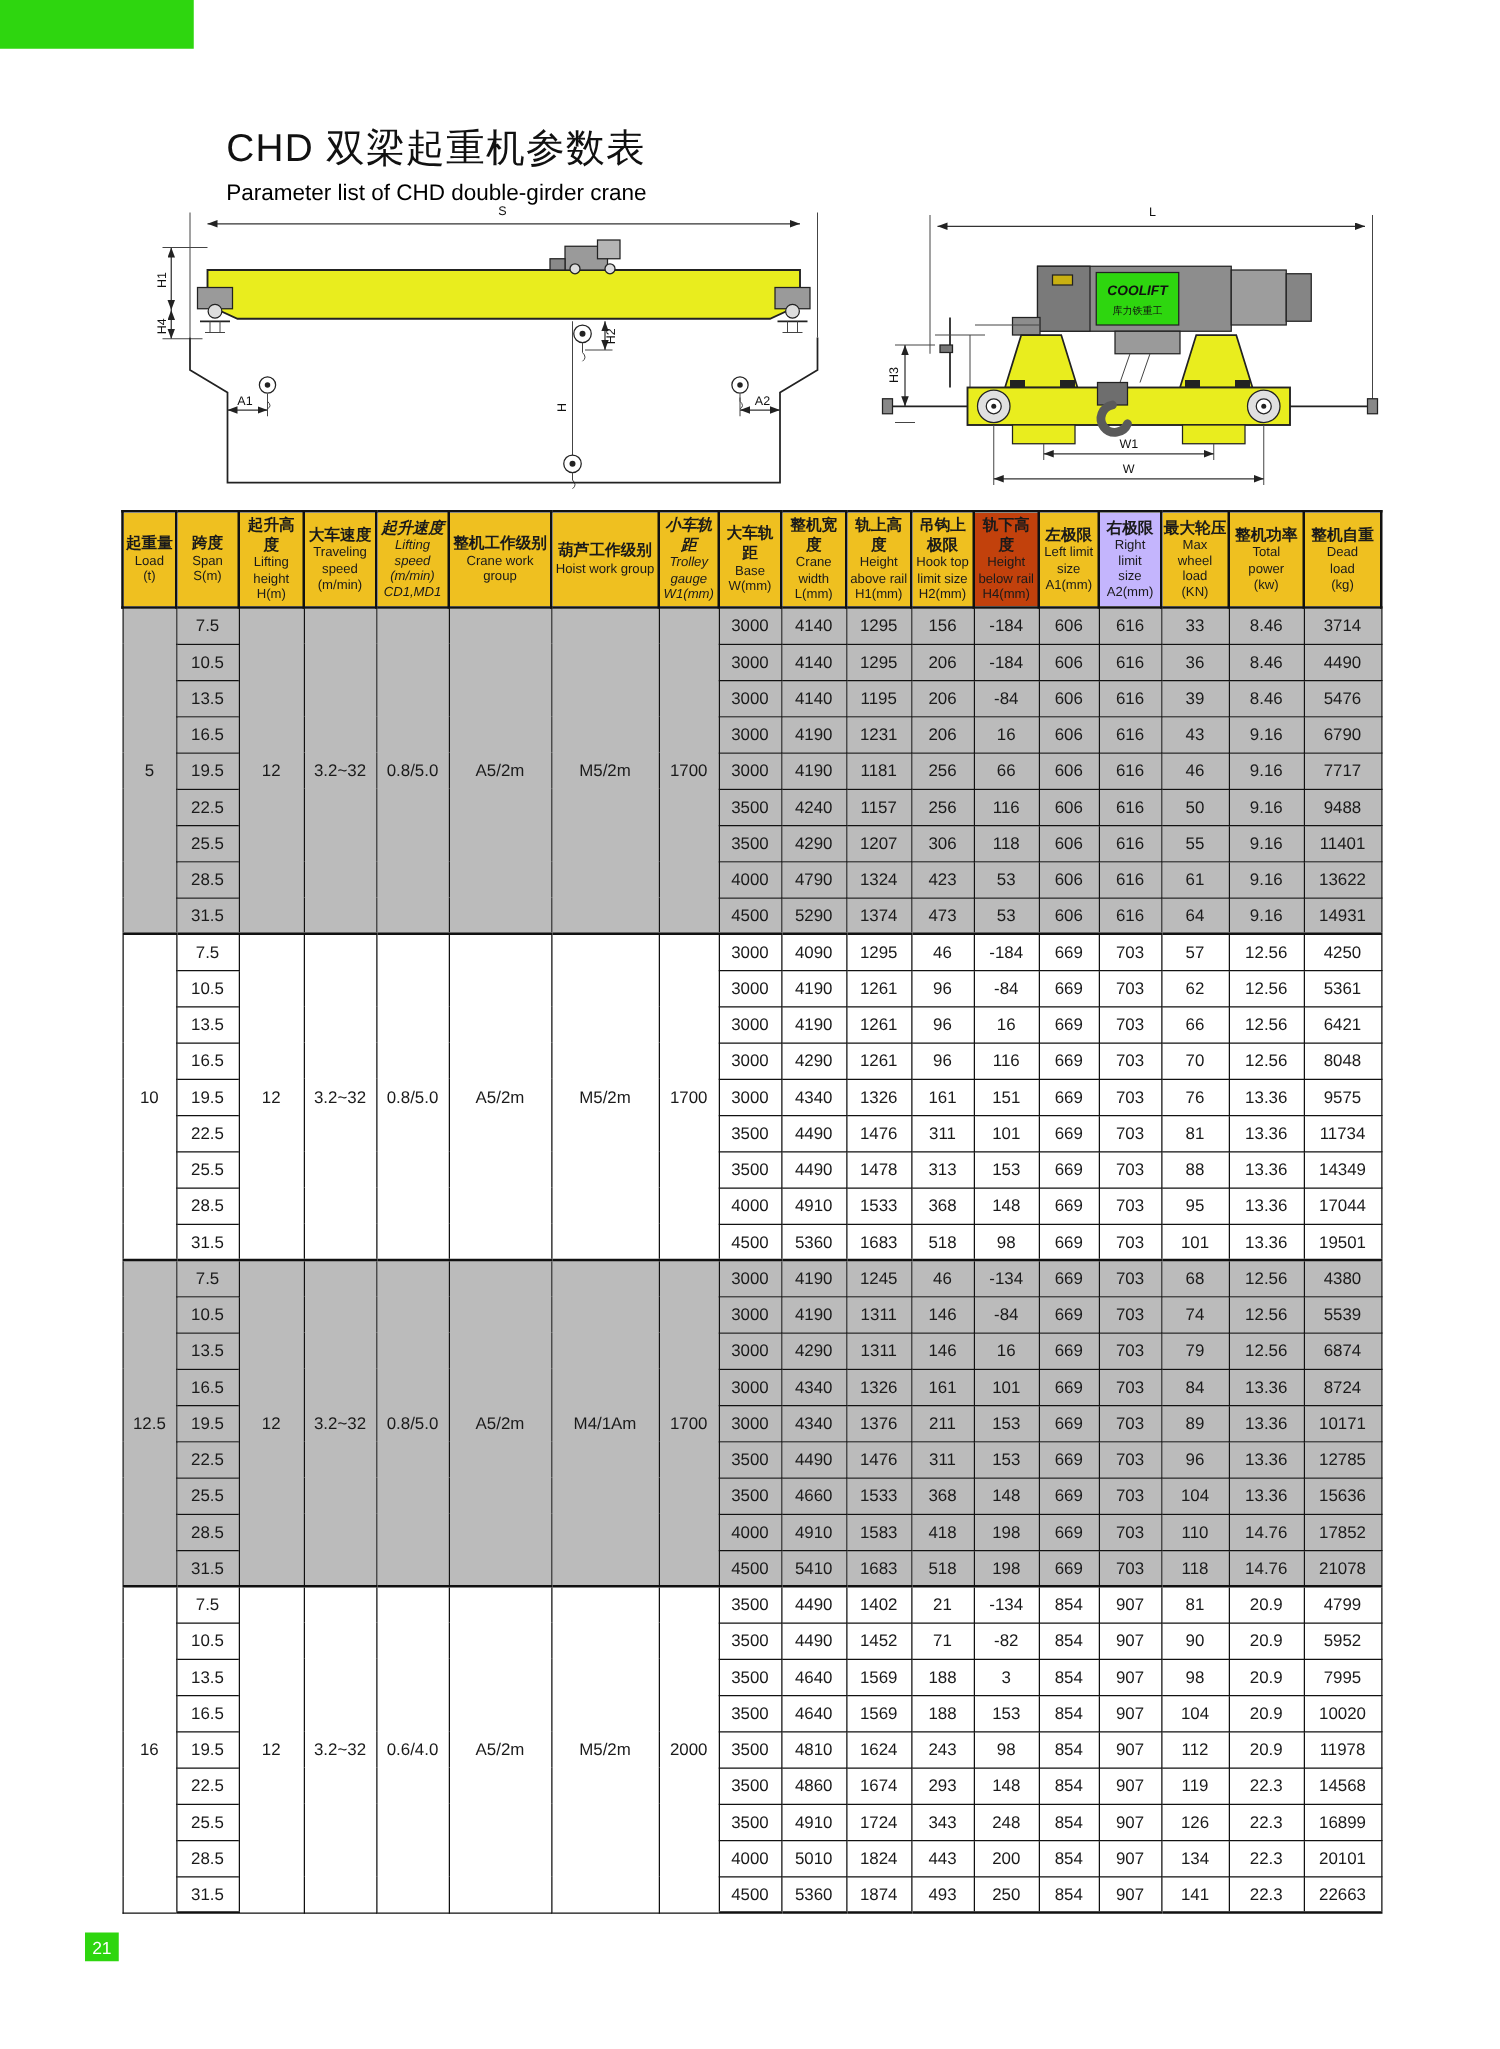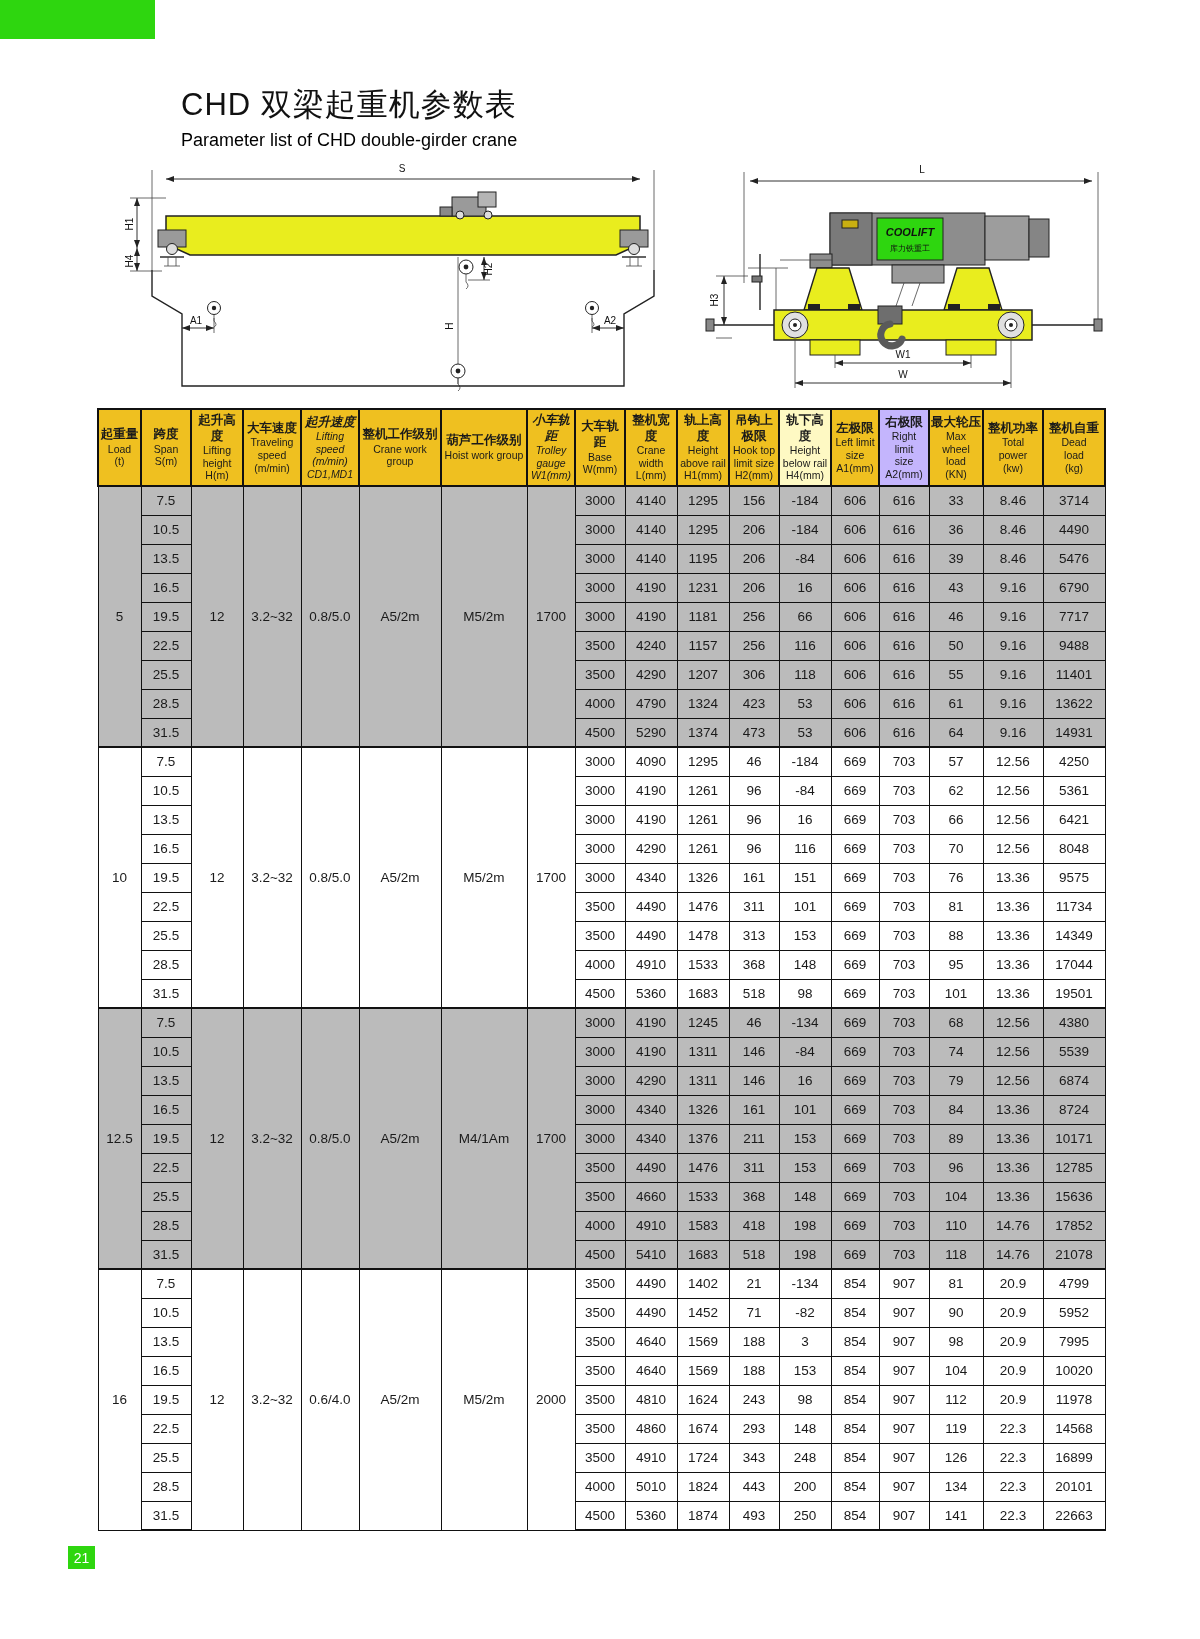--- a/index.html
+++ b/index.html
@@ -3,21 +3,21 @@
 <meta charset="utf-8">
 <style>
   * { margin:0; padding:0; box-sizing:border-box; }
   html,body { background:#ffffff; }
   body {
     width:1200px; height:1639px; position:relative;
     font-family:"Liberation Sans", sans-serif; color:#1a1a1a;
   }
   
   .accent-bar { position:absolute; left:0; top:97; width:155px; height:39px; }
-  .title-block { position:absolute; left:181px; top:84px; }
+  .title-block { position:absolute; left:181px; top:98px; }
   .title-cn { font-size:31px; letter-spacing:1px; color:#111; }
   .title-en { font-size:18px; margin-top:4px; color:#000000; }
   
   .diagram { position:absolute; }
   .diagram svg { display:block; }
   .dim { stroke:#333; stroke-width:1; fill:none; }
   .thin { stroke:#444; stroke-width:0.8; fill:none; }
   .outline { stroke:#222; stroke-width:1.4; fill:none; }
   text.dimlbl { font-family:"Liberation Sans",sans-serif; font-size:10px; fill:#111; }
   
@@ -293,21 +293,21 @@
             <div class="hdr-cn">轨上高度</div>
             <div class="hdr-en">Height above rail</div>
             <div class="hdr-en">H1(mm)</div>
           </th>
           <th style="background: rgb(239, 192, 32);">
             <div class="hdr-cn">吊钩上极限</div>
             <div class="hdr-en">Hook top</div>
             <div class="hdr-en">limit size</div>
             <div class="hdr-en">H2(mm)</div>
           </th>
-          <th style="background: #fef9c3;">
+          <th style="background: #c2410c;">
             <div class="hdr-cn">轨下高度</div>
             <div class="hdr-en">Height below rail</div>
             <div class="hdr-en">H4(mm)</div>
           </th>
           <th style="background: rgb(239, 192, 32);">
             <div class="hdr-cn">左极限</div>
             <div class="hdr-en">Left limit</div>
             <div class="hdr-en">size</div>
             <div class="hdr-en">A1(mm)</div>
           </th>

